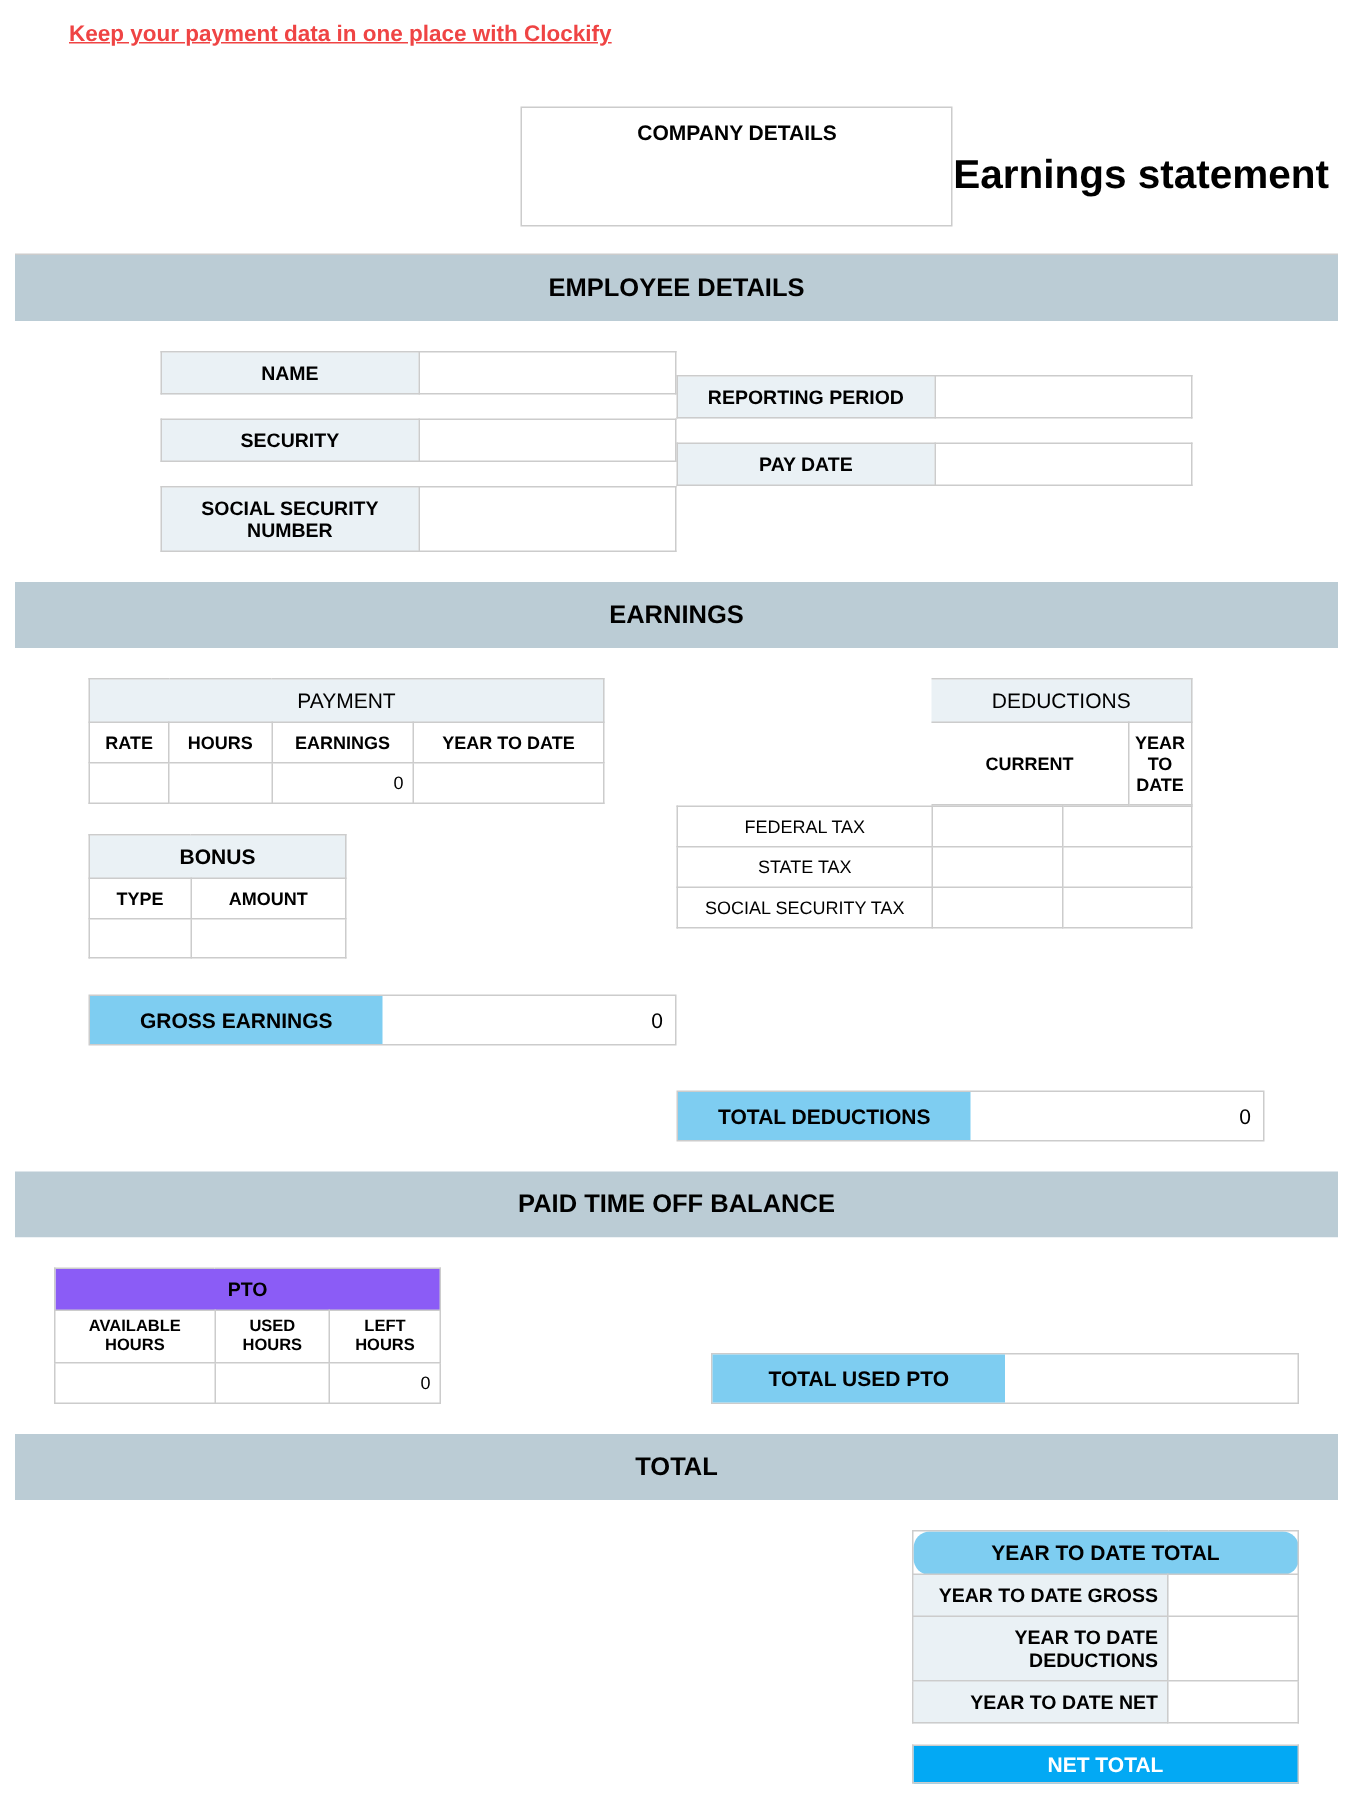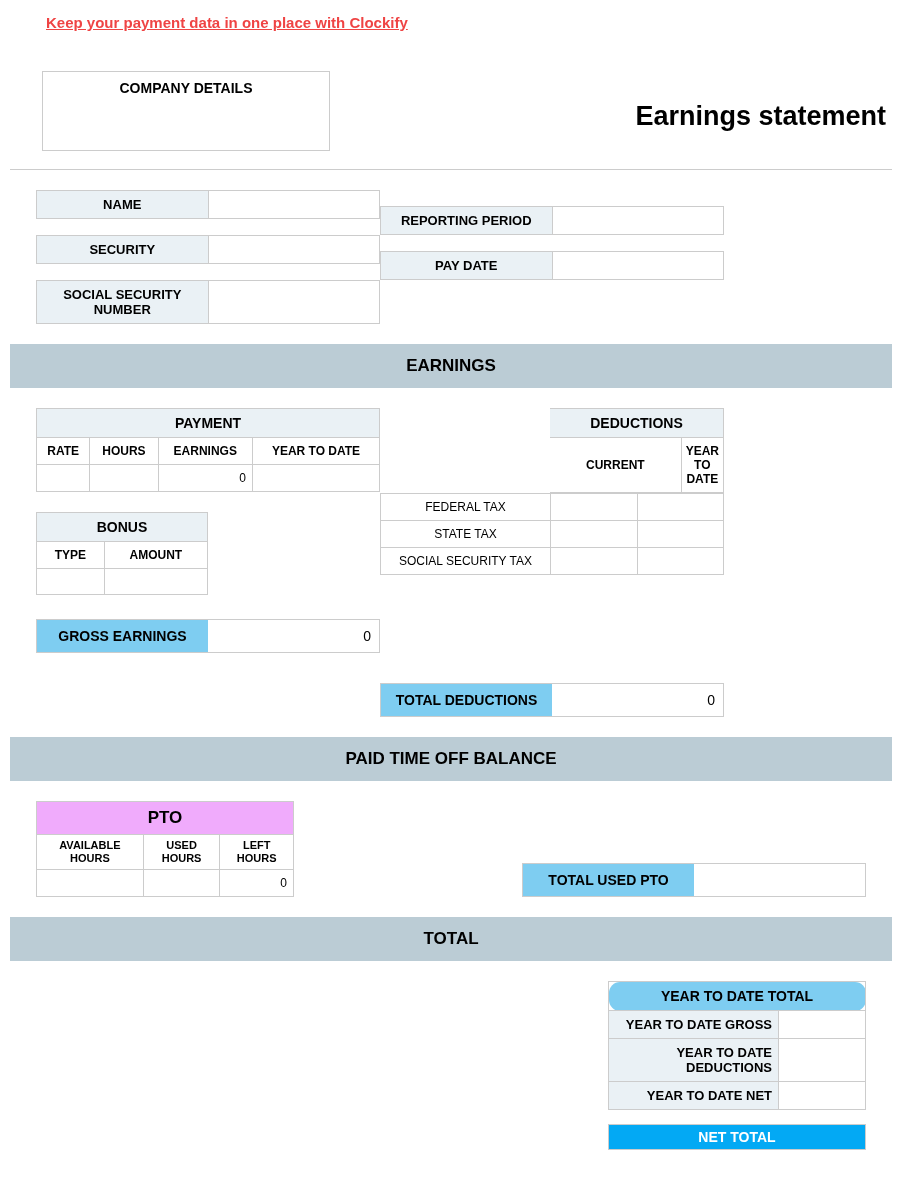--- a/index.html
+++ b/index.html
@@ -15,21 +15,21 @@
   .top-link {
     display: inline-block;
     margin: 14px 0 40px 36px;
     color: #ef4444;
     text-decoration: underline;
     font-weight: 600;
     font-size: 15px;
   }
   .header-row {
     display: flex;
-    justify-content: space-between;
+    justify-content: flex-end;
     align-items: flex-start;
     padding: 0 0 0 32px;
   }
   .company-box {
     width: 288px;
     height: 80px;
     border: 1px solid #ccc;
     text-align: center;
     padding-top: 8px;
     font-weight: 700;
@@ -52,21 +52,21 @@
     font-weight: 700;
     font-size: 17px;
     padding: 12px 0;
   }
   .section-body {
     background: #fff;
     padding: 20px 26px;
   }
   .grid2 {
     display: flex;
-    justify-content: flex-start;
+    justify-content: center;
   }
   .col { width: 344px; }
 
   table.sm {
     border-collapse: collapse;
     width: 100%;
     table-layout: fixed;
   }
   table.sm td, table.sm th {
     border: 1px solid #ccc;
@@ -86,57 +86,57 @@
   .ded-table th, .ded-table td,
   .bonus-table th, .bonus-table td,
   .pto-table th, .pto-table td {
     border: 1px solid #ccc;
     font-size: 12px;
     text-align: center;
     padding: 6px 4px;
   }
   .pay-table thead th.top, .ded-table thead th.top {
     background: #EAF1F5;
-    font-weight: 700;
+    font-weight: 400;
     font-size: 14px;
   }
   .pay-table thead th.sub, .ded-table thead th.sub {
     background: #fff;
     font-weight: 700;
   }
   .ded-table td.lbl { font-weight: 400; }
 
   .bonus-table { border-collapse: collapse; width: 172px; margin-top:20px;}
   .bonus-table thead th.top { background:#EAF1F5; font-weight:700; font-size:14px;}
   .bonus-table thead th.sub { background:#fff; font-weight:700;}
 
   .accent-row {
     display: flex;
-    width: 344px;
+    width: 392px;
     border: 1px solid #ccc;
     font-weight: 700;
     margin-top: 24px;
   }
   .accent-row .lbl {
     background: #7ECDF1;
     flex: 0 0 50%;
     text-align: center;
     padding: 8px 4px;
     font-size: 14px;
   }
   .accent-row .val {
     flex: 1;
     text-align: right;
     padding: 8px 8px;
     font-size: 14px;
     font-weight:400;
   }
 
   .pto-table { border-collapse: collapse; width: 258px; }
-  .pto-table thead th.top { background:#f0abfc; font-weight:700; font-size:17px;}
+  .pto-table thead th.top { background:#8b5cf6; font-weight:700; font-size:13px;}
   .pto-table thead th.sub { background:#fff; font-weight:700; font-size:11px; line-height:1.2; padding:4px 2px;}
 
   .total-table { border-collapse: collapse; width: 258px; margin-left:auto;}
   .total-table th, .total-table td { border:1px solid #ccc; padding:6px; font-size:13px; }
   .total-table th.top { background:#7ECDF1; font-weight:700; text-align:center; font-size:14px;border-radius:11px;}
   .total-table td.lbl { background:#EAF1F5; font-weight:700; text-align:right; width:170px;}
   .total-table td.val { text-align:right; }
 
   .nettotal-table { border-collapse: collapse; width: 258px; margin-left:auto; margin-top:14px;}
   .nettotal-table th { background:#03A9F4; color:#fff; font-weight:700; text-align:center; padding:4px; font-size:14px; border:1px solid #ccc;} 
@@ -149,20 +149,21 @@
 
 <a class="top-link" href="#">Keep your payment data in one place with Clockify</a>
 
 <div class="header-row">
   <div class="company-box">COMPANY DETAILS</div>
   <div class="title">Earnings statement</div>
 </div>
 
 <div class="sheet">
 
+  <div class="section-header">EMPLOYEE DETAILS</div>
   <div class="section-body">
     <div class="grid2">
       <div class="col">
         <table class="sm">
           <tbody>
               <tr>
             <th style="width:50%">NAME</th>
             <td class="val"></td>
           </tr>
         </tbody>

